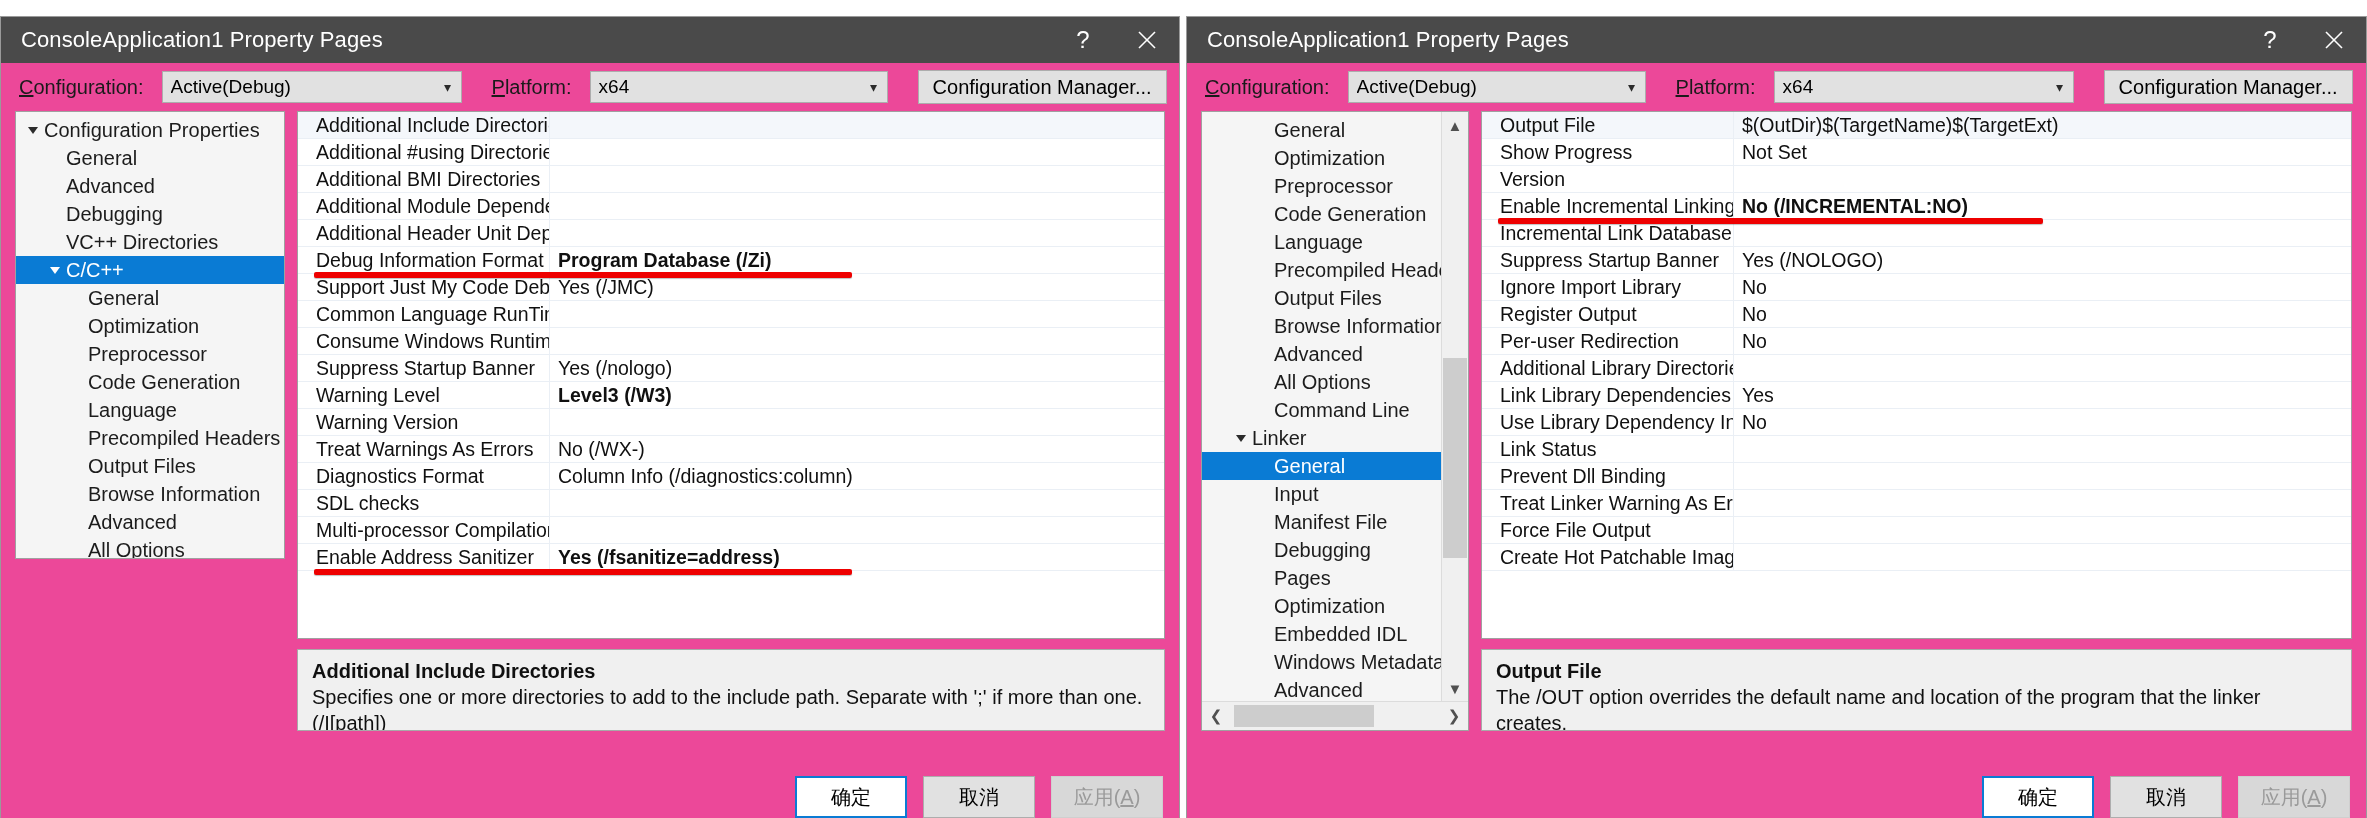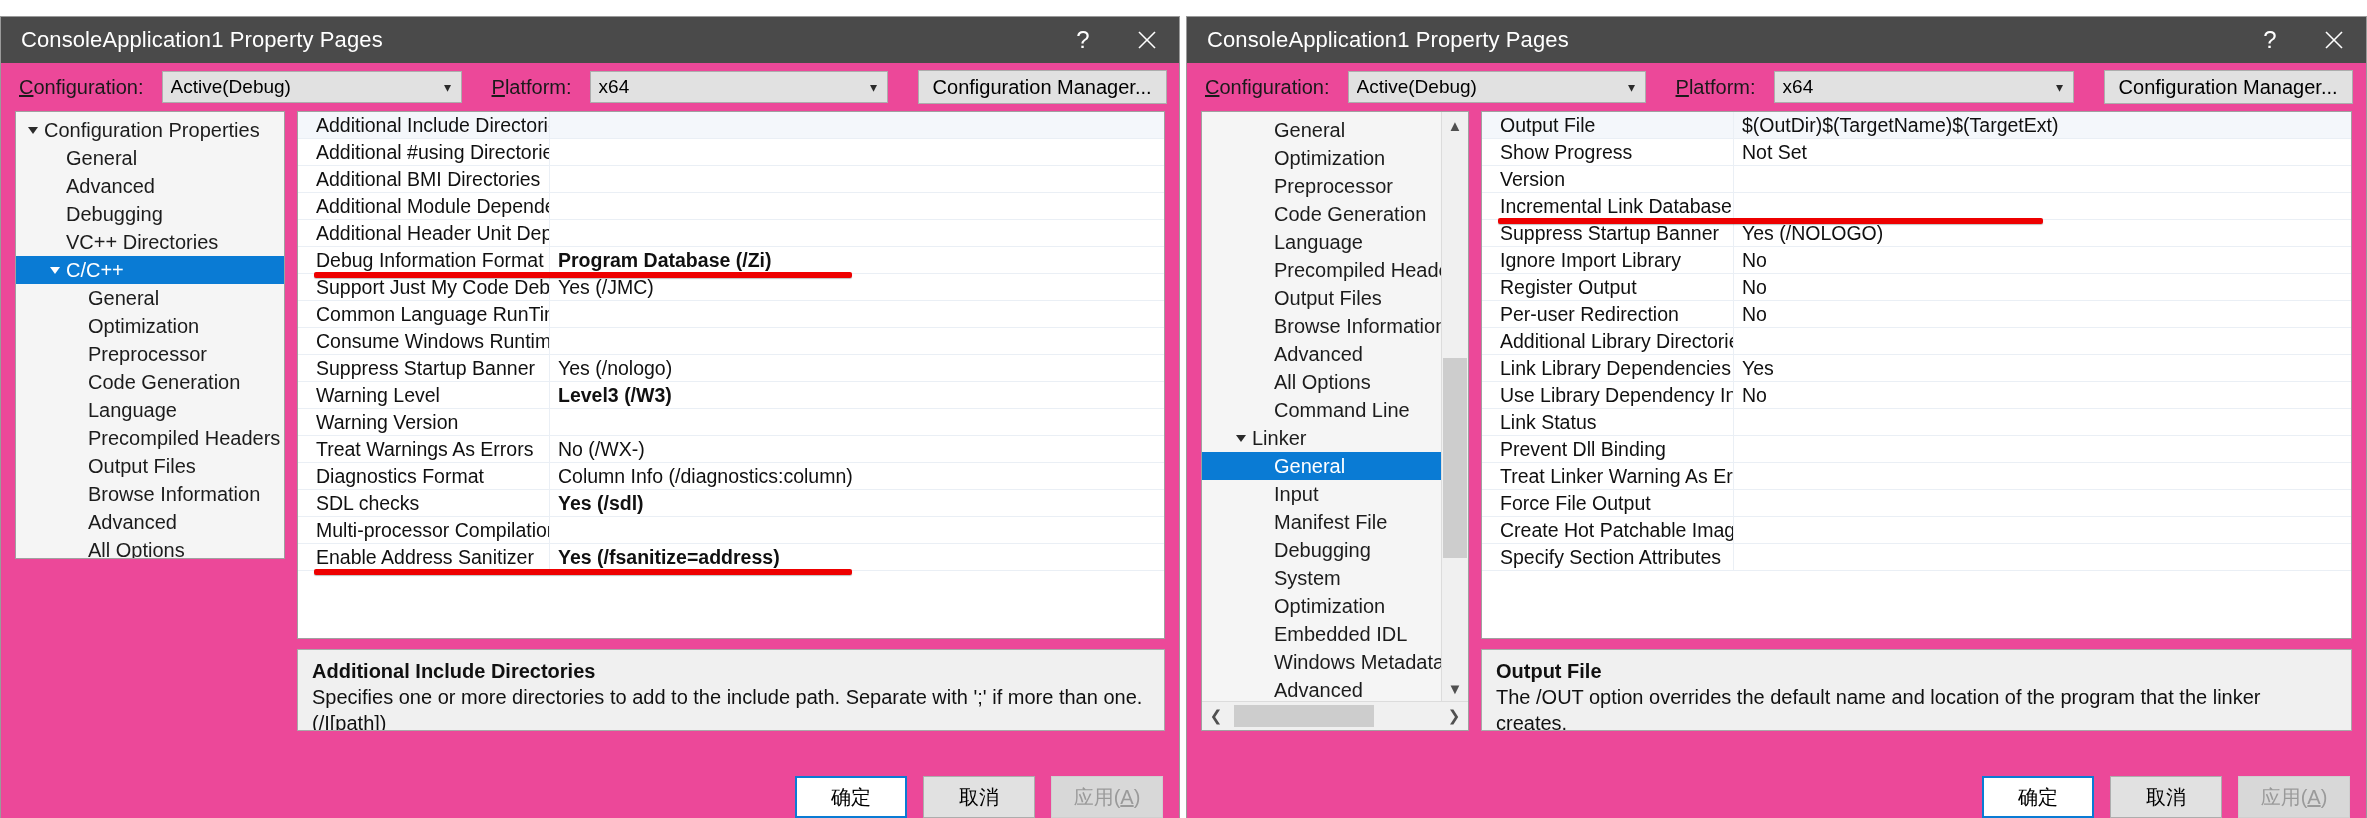--- a/index.html
+++ b/index.html
@@ -438,21 +438,20 @@
               <div class="prop-row">
                 <div class="prop-name">Treat Warnings As Errors</div>
                 <div class="prop-val">No (/WX-)</div>
               </div>
               <div class="prop-row">
                 <div class="prop-name">Diagnostics Format</div>
                 <div class="prop-val">Column Info (/diagnostics:column)</div>
               </div>
               <div class="prop-row">
                 <div class="prop-name">SDL checks</div>
-                <div class="prop-val bold">Yes (/sdl)</div>
               </div>
               <div class="prop-row">
                 <div class="prop-name">Multi-processor Compilation</div>
                 <div class="prop-val"></div>
               </div>
               <div class="prop-row">
                 <div class="prop-name">Enable Address Sanitizer</div>
                 <div class="prop-val bold">Yes (/fsanitize=address)</div>
               </div>
             </div>
@@ -563,21 +562,21 @@
                 <div class="tree-row" style="padding-left: 72px;">
                   <span>Input</span>
                 </div>
                 <div class="tree-row" style="padding-left: 72px;">
                   <span>Manifest File</span>
                 </div>
                 <div class="tree-row" style="padding-left: 72px;">
                   <span>Debugging</span>
                 </div>
                 <div class="tree-row" style="padding-left: 72px;">
-                  <span>System</span>
+                  <span>Pages</span>
                 </div>
                 <div class="tree-row" style="padding-left: 72px;">
                   <span>Optimization</span>
                 </div>
                 <div class="tree-row" style="padding-left: 72px;">
                   <span>Embedded IDL</span>
                 </div>
                 <div class="tree-row" style="padding-left: 72px;">
                   <span>Windows Metadata</span>
                 </div>
@@ -612,20 +611,24 @@
               </div>
               <div class="prop-row">
                 <div class="prop-name">Show Progress</div>
                 <div class="prop-val">Not Set</div>
               </div>
               <div class="prop-row">
                 <div class="prop-name">Version</div>
                 <div class="prop-val"></div>
               </div>
               <div class="prop-row">
+                <div class="prop-name">Enable Incremental Linking</div>
+                <div class="prop-val bold">No (/INCREMENTAL:NO)</div>
+              </div>
+              <div class="prop-row">
                 <div class="prop-name">Incremental Link Database File</div>
                 <div class="prop-val"></div>
               </div>
               <div class="prop-row">
                 <div class="prop-name">Suppress Startup Banner</div>
                 <div class="prop-val">Yes (/NOLOGO)</div>
               </div>
               <div class="prop-row">
                 <div class="prop-name">Ignore Import Library</div>
                 <div class="prop-val">No</div>
@@ -661,24 +664,20 @@
               <div class="prop-row">
                 <div class="prop-name">Treat Linker Warning As Errors</div>
                 <div class="prop-val"></div>
               </div>
               <div class="prop-row">
                 <div class="prop-name">Force File Output</div>
                 <div class="prop-val"></div>
               </div>
               <div class="prop-row">
                 <div class="prop-name">Create Hot Patchable Image</div>
-                <div class="prop-val"></div>
-              </div>
-              <div class="prop-row">
-                <div class="prop-name">Specify Section Attributes</div>
                 <div class="prop-val"></div>
               </div>
             </div>
           <div class="redline" id="redline-R1" style="top: 106px; left: 16px; width: 545px; background: rgb(238, 0, 0);"></div>
         </div>
         <div class="descbox">
           <div class="desc-title">Output File</div>
           <div class="desc-text">The /OUT option overrides the default name and location of the program that the linker creates.</div>
         </div>
       </div>

